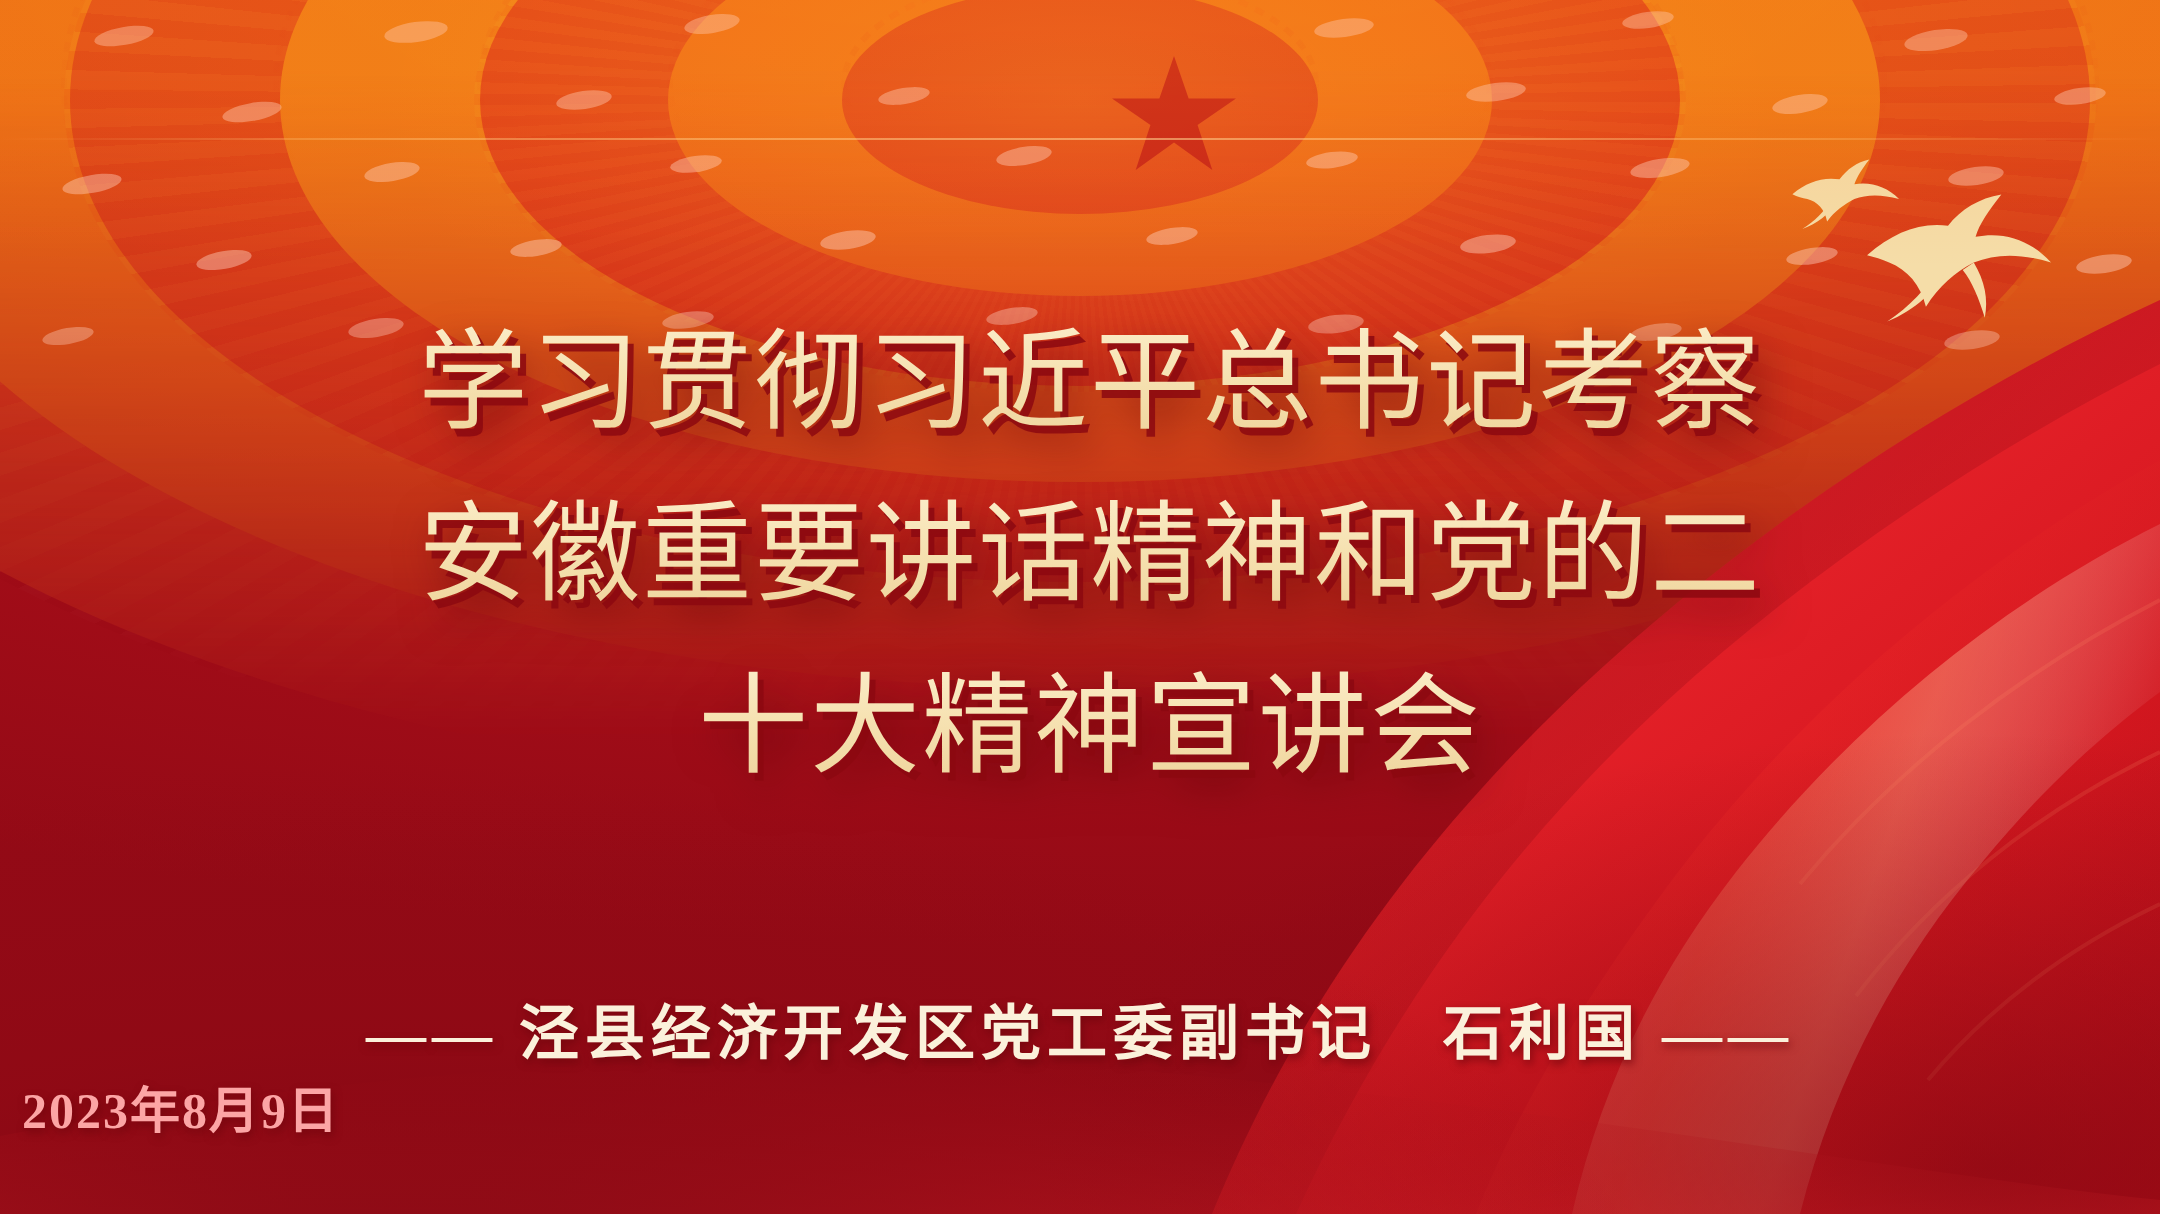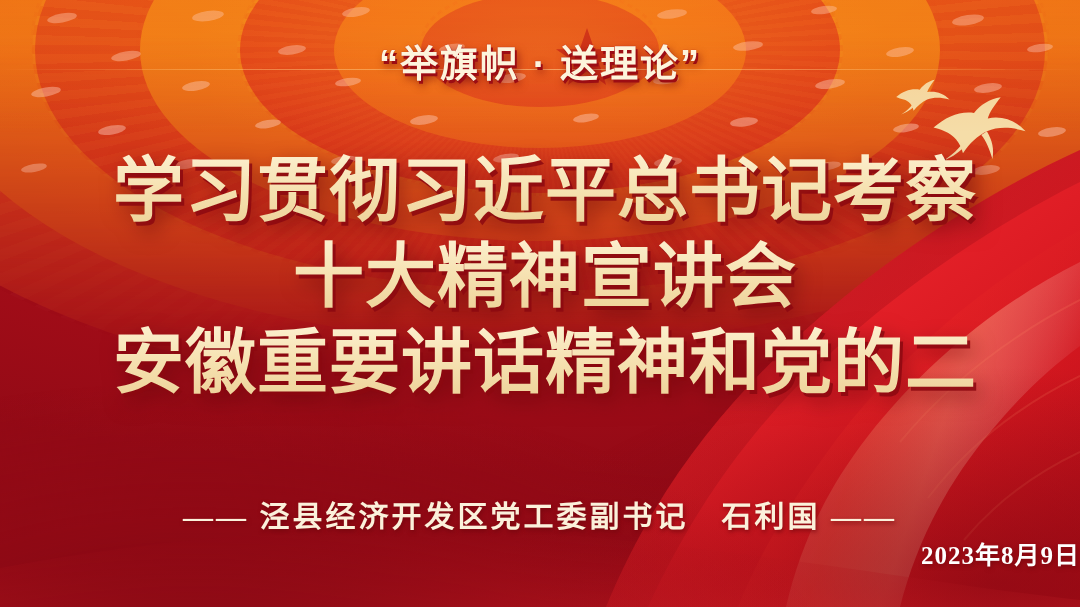--- a/index.html
+++ b/index.html
@@ -137,23 +137,23 @@
     white-space: nowrap;
   }
 
   .main-title {
     position: absolute;
     left: 0; right: 0; top: 148px;
     text-align: center;
     z-index: 6;
   }
   .main-title .tline {
-    font-size: 71px;
+    font-size: 55px;
     line-height: 86px;
-    font-weight: 700;
+    font-weight: 400;
     letter-spacing: 1px;
     color: #f7e2b4;
     background: linear-gradient(to bottom, #fdf1d2 0%, #f6e2b2 46%, #eccf94 100%);
     -webkit-background-clip: text;
     background-clip: text;
     -webkit-text-fill-color: transparent;
     text-shadow: none;
     filter: drop-shadow(3px 4px 0 rgba(140,8,16,.85)) drop-shadow(5px 7px 10px rgba(105,5,11,.55));
     white-space: nowrap;
     padding-left: 10px;
@@ -168,26 +168,26 @@
     font-weight: 600;
     letter-spacing: 3px;
     color: #fbf1db;
     text-shadow: 1px 2px 4px rgba(110,6,12,.75);
     z-index: 6;
     white-space: nowrap;
   }
   .event-date {
     position: absolute;
     left: 0; right: 0; top: 535px;
-    text-align: right;
+    text-align: left;
     font-family: "Liberation Serif", "DejaVu Serif", serif;
     font-size: 25px;
     font-weight: 600;
     letter-spacing: 1px;
-    color: #ffffff;
+    color: #fca5a5;
     text-shadow: 1px 2px 4px rgba(110,6,12,.75);
     z-index: 6;
     white-space: nowrap;
     margin-left: 11px;
   }
 </style>
 </head>
 <body>
 
 <div id="poster">
@@ -329,25 +329,24 @@
                  C 81 17, 95 22, 106 34 C 90 29, 76 29, 64 34 C 54 39, 45 47, 38 58
                  C 35 46, 28 38, 18 34 C 14 32, 10 31, 6 30 Z"></path>
         <path d="M50 36 C 44 49, 32 60, 17 66 C 29 58, 39 48, 44 37 Z"></path>
         <path d="M64 34 C 70 44, 72 54, 70 64 C 67 54, 63 44, 58 38 Z"></path>
       </g>
     </g>
   </svg>
 
   <div class="layer bg-vignette"></div>
 
-  <div class="header-slogan">“举旗帜 · 送理论”</div>
 
   <div class="main-title">
     <div class="tline">学习贯彻习近平总书记考察</div>
+    <div class="tline">安徽重要讲话精神和党的二</div>
     <div class="tline">十大精神宣讲会</div>
-    <div class="tline">安徽重要讲话精神和党的二</div>
   </div>
 
   <div class="presenter">—— 泾县经济开发区党工委副书记　石利国 ——</div>
 
   <div class="event-date">2023年8月9日</div>
 
 </div>
 
 </body></html>

